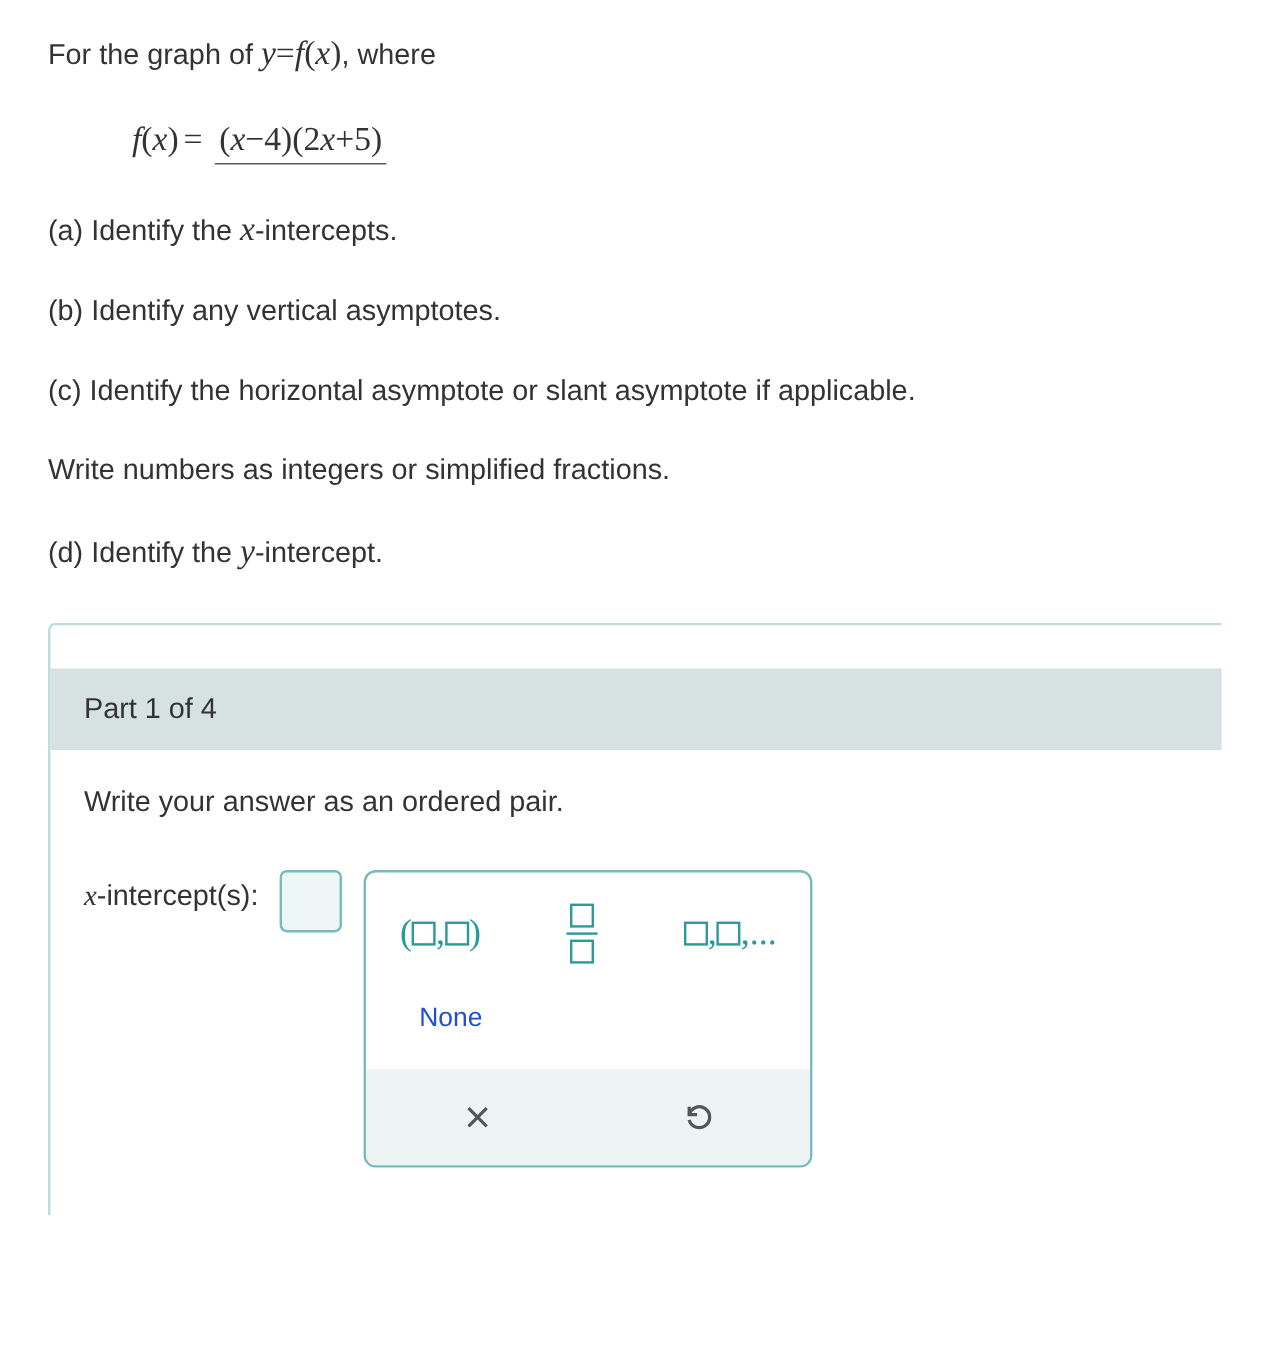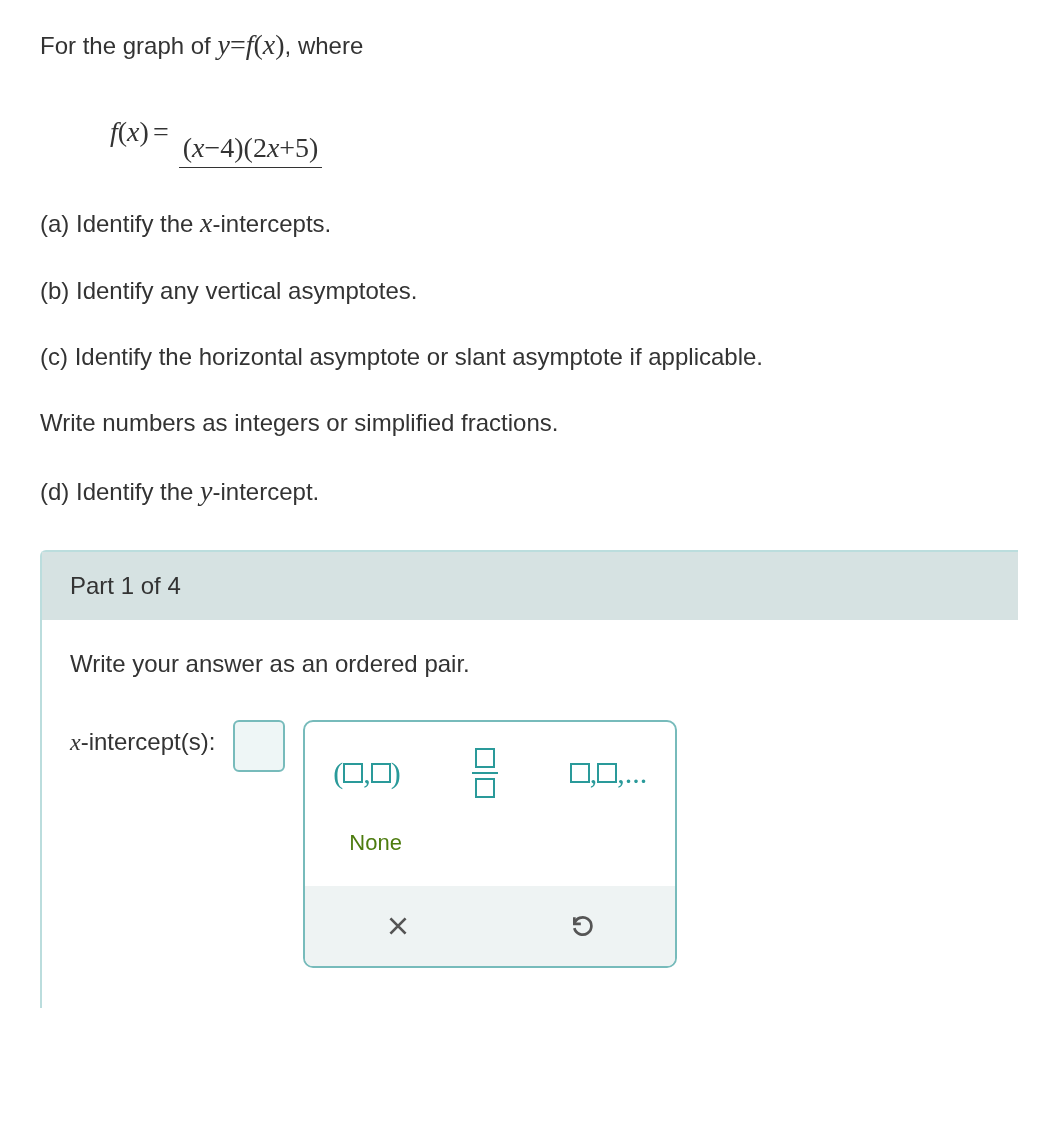--- a/index.html
+++ b/index.html
@@ -36,21 +36,20 @@
     align-items: center;
     font-family: 'Times New Roman', serif;
     font-size: 30px;
   }
   .frac {
     display: inline-flex;
     flex-direction: column;
     align-items: center;
     vertical-align: middle;
     margin-left: 6px;
-    margin-top: 31px;
   }
   .frac .num, .frac .den {
     padding: 2px 4px;
     line-height: 1.2;
   }
   .frac .num {
     border-bottom: 1.5px solid #333;
   }
   .answer-box {
     margin-top: 40px;
@@ -58,20 +57,21 @@
     border-left: 2px solid #bdd;
     background: #fff;
     border-radius: 6px 0 0 0;
     overflow: visible;
   }
   .part-header {
     background: #d6e2e2;
     padding: 20px 28px;
     font-size: 24px;
     color: #333;
+    margin-top: 36px;
   }
   .part-body {
     padding: 30px 28px 40px 28px;
   }
   .answer-row {
     display: flex;
     align-items: flex-start;
     gap: 18px;
     margin-top: 42px;
   }
@@ -128,21 +128,21 @@
   .sq-inline {
     display: inline-block;
     width: 16px;
     height: 16px;
     border: 2.5px solid #2a9a9a;
     vertical-align: -2px;
   }
   .palette-mid {
     padding: 10px 28px 30px 44px;
     font-size: 22px;
-    color: #4d7c0f;
+    color: #1d4ed8;
   }
   .palette-bot {
     background: #eef3f3;
     display: flex;
     justify-content: space-around;
     align-items: center;
     padding: 18px 0;
   }
   .bot-icon {
     width: 44px;

